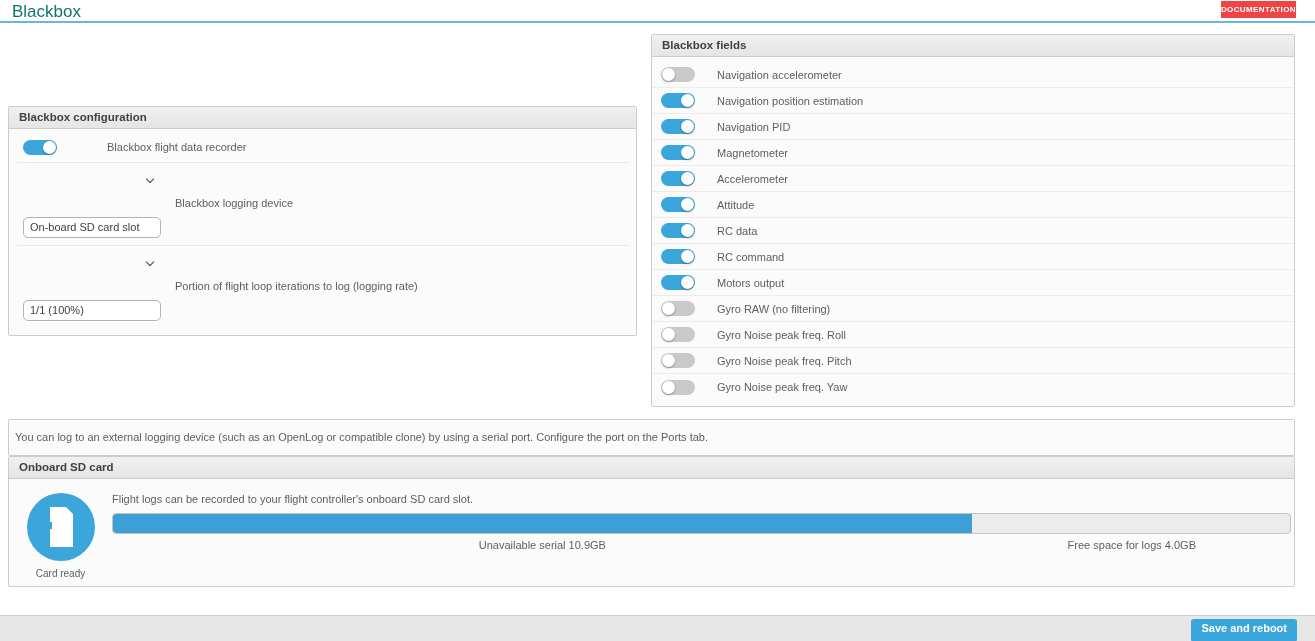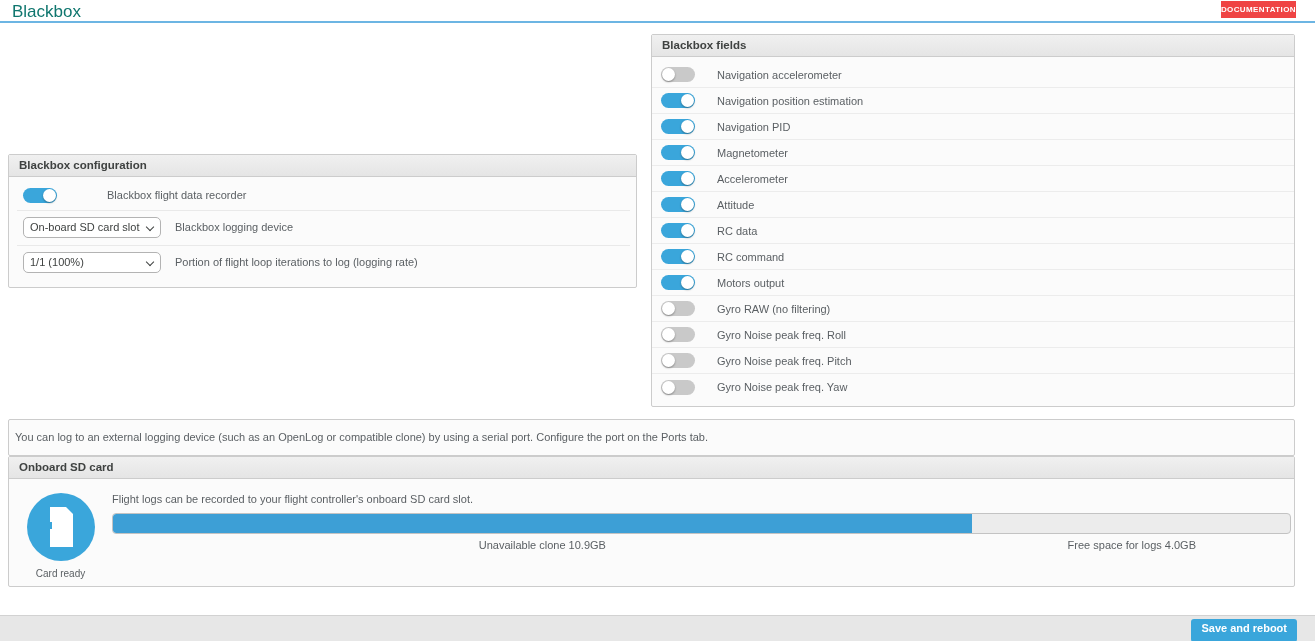--- a/index.html
+++ b/index.html
@@ -77,20 +77,21 @@
     width: 138px;
     height: 21px;
     background: #ffffff;
     border: 1px solid #b3b3b3;
     border-radius: 5px;
     font-family: "Liberation Sans", sans-serif;
     font-size: 11px;
     color: #3f4241;
     padding: 0 18px 0 6px;
     cursor: pointer;
+    margin-top: 48px;
   }
   .select-wrap::after {
     content: "";
     position: absolute;
     right: 8px; top: 7px;
     width: 5px; height: 5px;
     border-right: 1.6px solid #3f4241;
     border-bottom: 1.6px solid #3f4241;
     transform: rotate(45deg);
     pointer-events: none;
@@ -323,21 +324,21 @@
           <rect x="22" y="29" width="3" height="7" fill="#3aa6db"></rect>
         </svg>
         <div class="sd-status">Card ready</div>
       </div>
       <div class="sd-right">
         <div class="sd-note">Flight logs can be recorded to your flight controller's onboard SD card slot.</div>
         <div class="sd-bar">
           <div class="sd-bar-fill" style="width: 73%;"></div>
         </div>
         <div class="sd-bar-labels">
-          <div class="cell" style="width: 73%;">Unavailable clone 10.9GB</div>
+          <div class="cell" style="width: 73%;">Unavailable serial 10.9GB</div>
           <div class="cell" style="width: 27%;">Free space for logs 4.0GB</div>
         </div>
       </div>
     </div>
   </div>
 </div>
 
 <div class="footer">
   <button class="save-btn">Save and reboot</button>
 </div>

